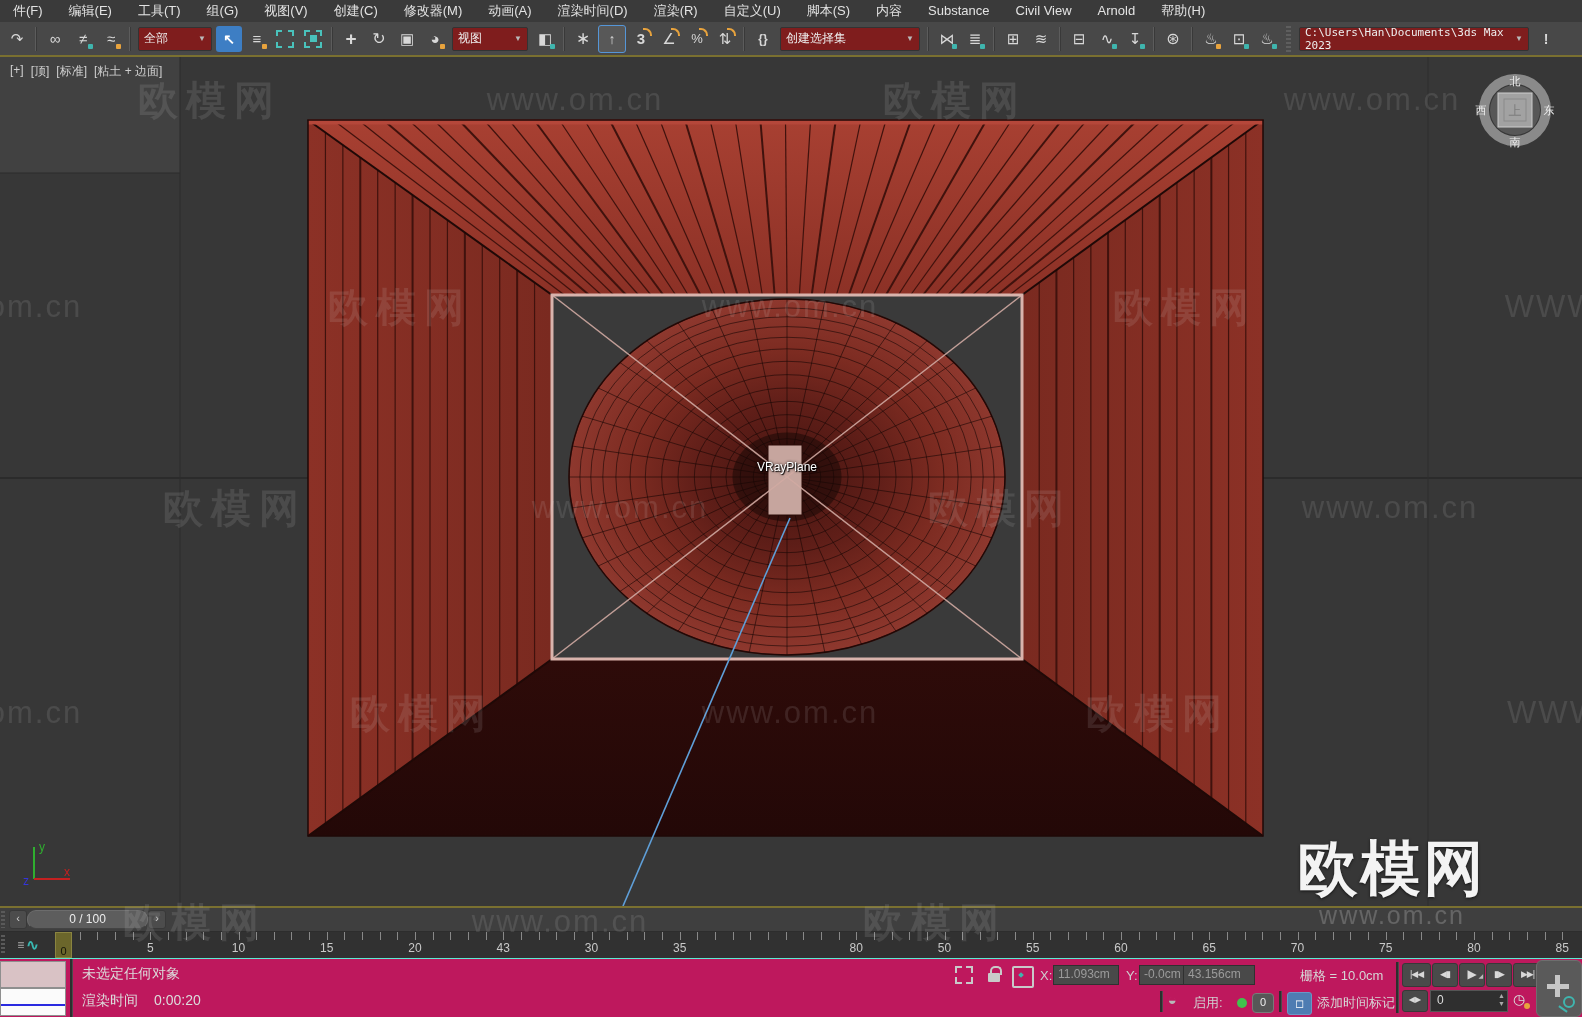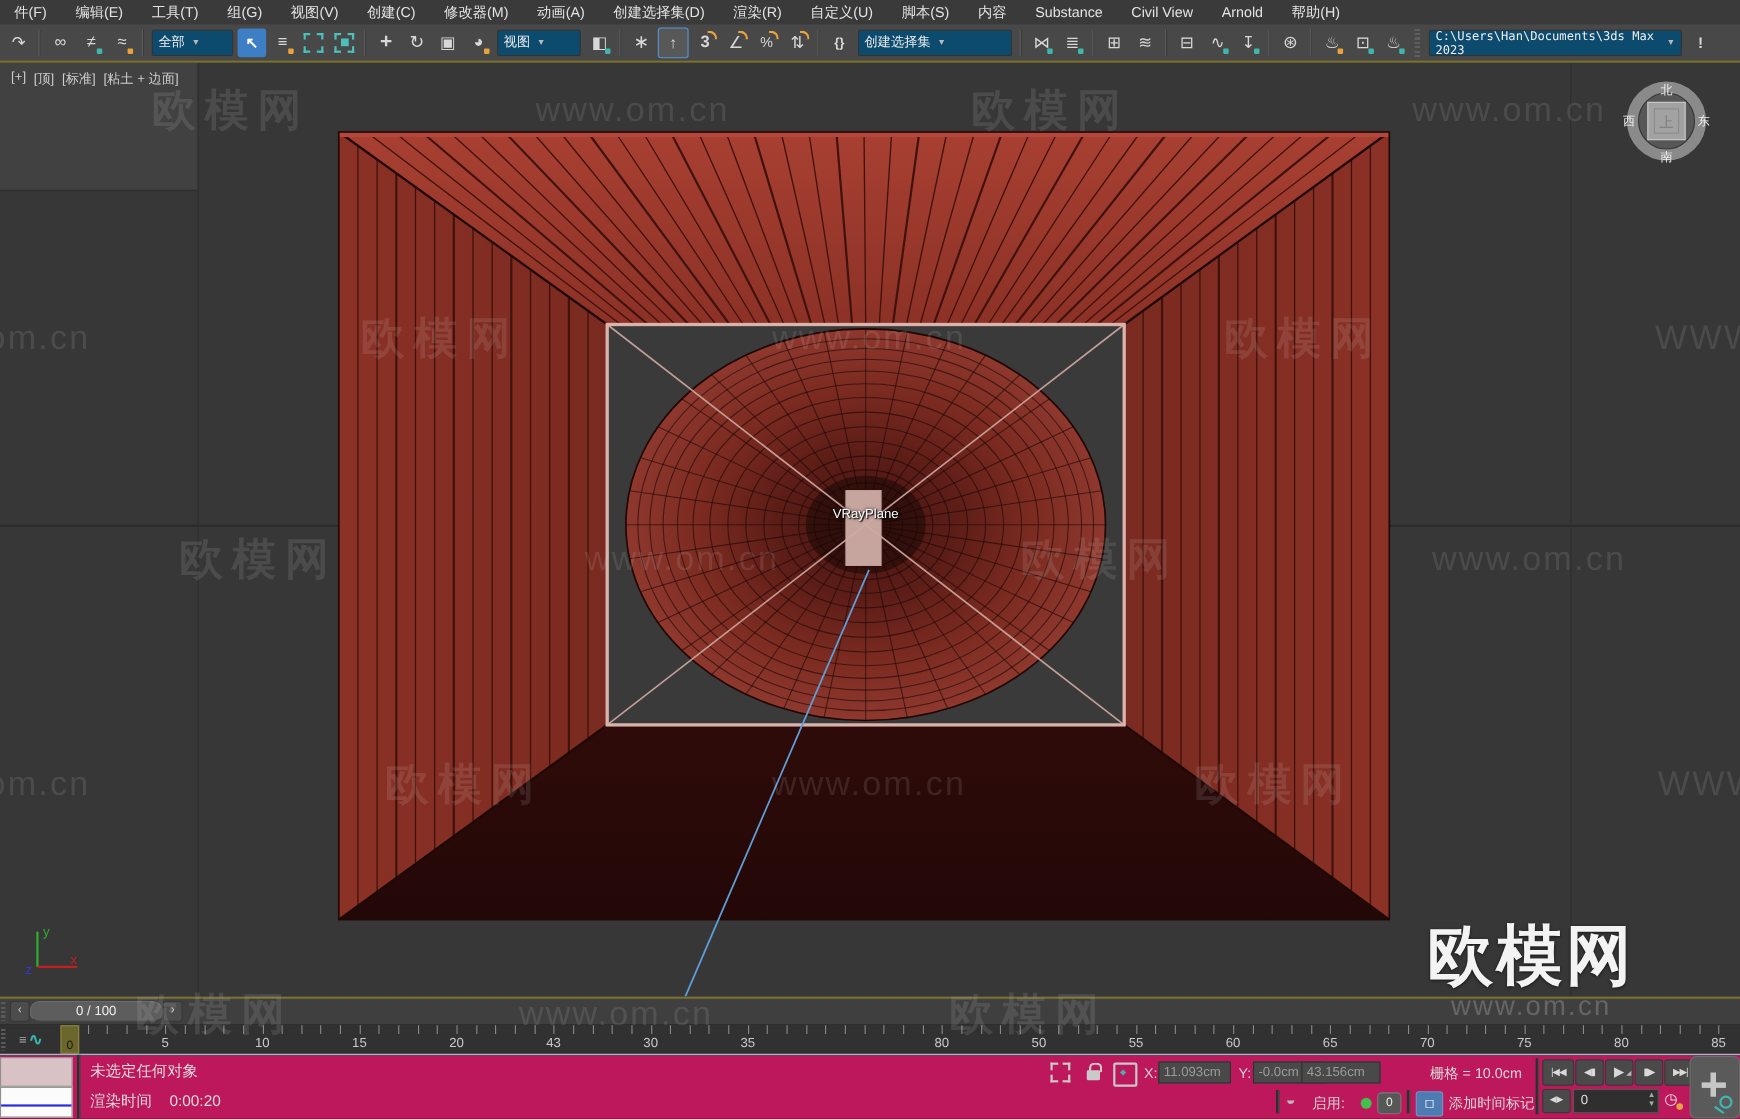--- a/index.html
+++ b/index.html
@@ -13,22 +13,22 @@
   
   #toolbar{position:absolute;top:22px;left:0;right:0;height:33px;background:#484848;
            display:flex;align-items:center;padding-left:3px;z-index:30;overflow:hidden;}
   .tb-icon{width:26px;height:26px;margin:0 1px;border-radius:3px;display:flex;align-items:center;
            justify-content:center;position:relative;flex:0 0 auto;font-size:15px;color:#d8d8d8;}
   .tb-icon.active{background:#3d7ec4;}
   .tb-icon.outlined{border:1px solid #5596d8;background:#585858;}
   .tb-sep{width:1px;height:24px;background:#5c5c5c;border-right:1px solid #393939;margin:0 4px;flex:0 0 auto;}
   .tb-grip{width:5px;height:26px;margin:0 5px;flex:0 0 auto;
            background:repeating-linear-gradient(180deg,#5e5e5e 0 2px,transparent 2px 4px);}
-  .tb-dd{height:22px;background:#0c4a6e;border:1px solid #333;border-radius:2px;color:#eee;font-size:12px;
-         display:flex;align-items:center;padding:0 5px;margin:0 3px;flex:0 0 auto;}
+  .tb-dd{height:22px;background:#7f1d1d;border:1px solid #333;border-radius:2px;color:#eee;font-size:12px;
+         display:flex;align-items:center;justify-content:space-between;padding:0 5px;margin:0 3px;flex:0 0 auto;}
   .tb-dd .arr{color:#b9b9b9;font-size:8px;margin-left:6px;}
   .tb-dd .lbl.mono{font-family:"DejaVu Sans Mono",monospace;font-size:11px;}
   .accent-dot{position:absolute;right:3px;bottom:3px;width:5px;height:5px;border-radius:1px;}
   .hook{position:absolute;right:2px;top:2px;width:7px;height:6px;border:2px solid #e8a33d;
         border-left:none;border-bottom:none;border-radius:0 7px 0 0;}
   .dashedbox{width:14px;height:14px;border:2px dashed #49c2bc;display:flex;align-items:center;justify-content:center;}
   .fillsq{width:7px;height:7px;background:#49c2bc;}
   
   #oliveline-top{position:absolute;top:55px;left:0;right:0;height:2px;background:#7a7030;z-index:31;}
   #viewport{position:absolute;top:57px;left:0;width:1582px;height:849px;background:#373737;}
@@ -126,21 +126,21 @@
 
   <div id="menubar">
       <span class="menu-item">件(F)</span>
       <span class="menu-item">编辑(E)</span>
       <span class="menu-item">工具(T)</span>
       <span class="menu-item">组(G)</span>
       <span class="menu-item">视图(V)</span>
       <span class="menu-item">创建(C)</span>
       <span class="menu-item">修改器(M)</span>
       <span class="menu-item">动画(A)</span>
-      <span class="menu-item">创建选择集(D)</span>
+      <span class="menu-item">渲染时间(D)</span>
       <span class="menu-item">渲染(R)</span>
       <span class="menu-item">自定义(U)</span>
       <span class="menu-item">脚本(S)</span>
       <span class="menu-item">内容</span>
       <span class="menu-item">Substance</span>
       <span class="menu-item">Civil View</span>
       <span class="menu-item">Arnold</span>
       <span class="menu-item">帮助(H)</span>
     </div>
 

